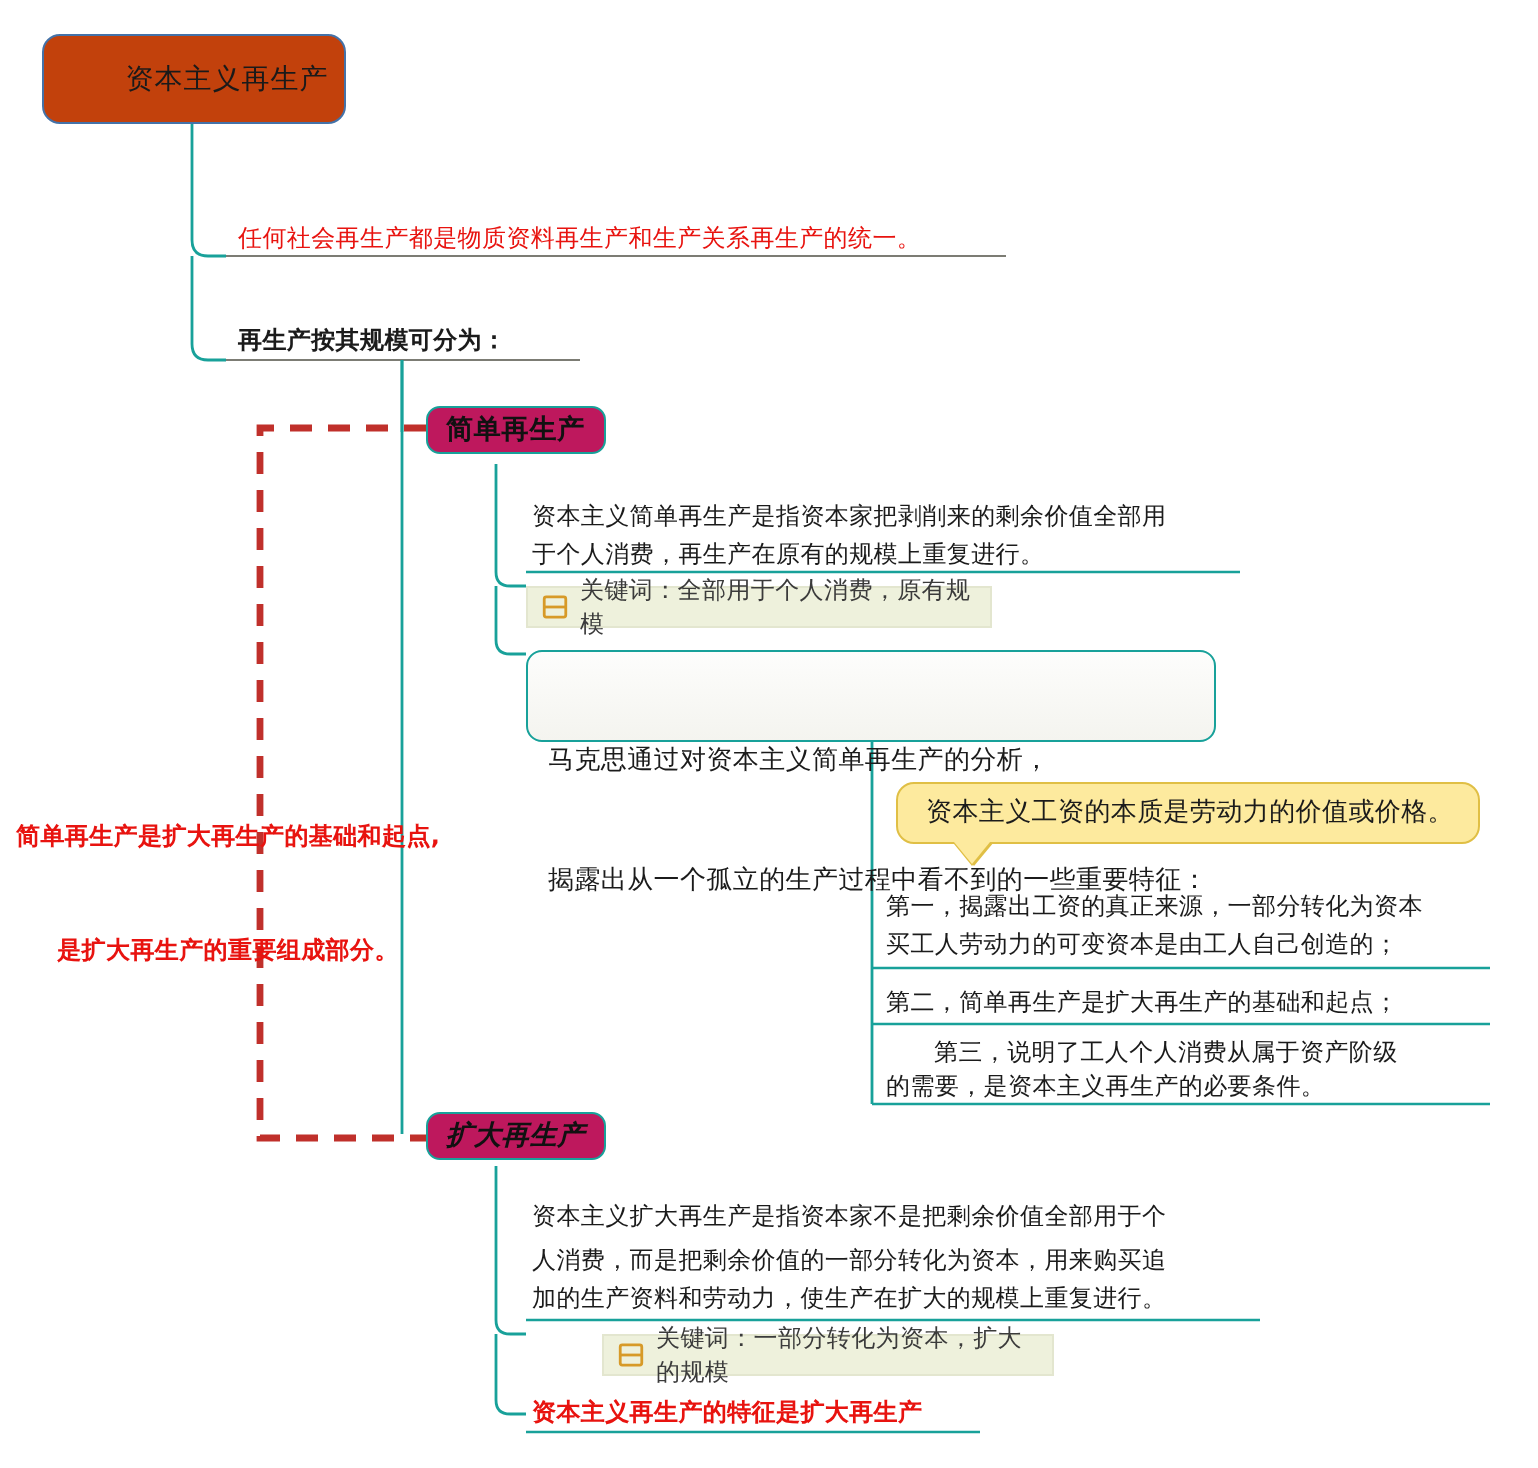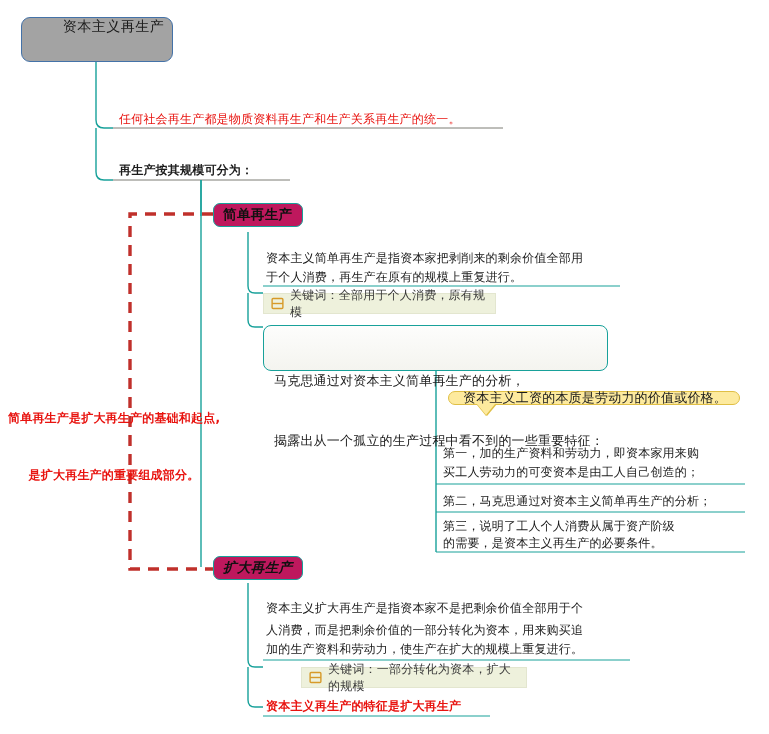--- a/index.html
+++ b/index.html
@@ -18,22 +18,22 @@
   #wires{position:absolute;left:0;top:0;width:769px;height:734px;pointer-events:none;}
 
   
   .root-node{
     position:absolute;
     left:21px; top:17px;
     width:152px; height:45px;
     box-sizing:border-box;
     border:1px solid #4472a8;
     border-radius:9px;
-    background:#a3a3a3;
-    display:flex; align-items:flex-start; justify-content:center;
+    background:#c2410c;
+    display:flex; align-items:center; justify-content:center;
     font-size:14px; color:#1a1a1a;
     letter-spacing:.5px;
     padding-left:33px;
   }
 
   
   .pill{
     position:absolute;
     box-sizing:border-box;
     border:1.4px solid #18a19a;
@@ -203,32 +203,32 @@
       <line x1="1.2" y1="7" x2="12.8" y2="7" stroke="#d79a28" stroke-width="1.5"></line>
     </svg>
     <span>关键词：全部用于个人消费，原有规模</span>
   </div>
 
   <div class="boxed" style="left:263px; top:325px; width:345px; height:46px;">
     <div>马克思通过对资本主义简单再生产的分析，</div>
     <div>揭露出从一个孤立的生产过程中看不到的一些重要特征：</div>
   </div>
 
-  <div class="bubble" style="left:448px; top:391px; width:292px; height:14px;">
+  <div class="bubble" style="left:448px; top:391px; width:292px; height:31px;">
     <span>资本主义工资的本质是劳动力的价值或价格。</span>
     <span class="tailline"></span>
     <span class="tail"></span>
   </div>
 
-  <div class="txt" style="left:443px; top:444px;">第一，加的生产资料和劳动力，即资本家用来购</div>
+  <div class="txt" style="left:443px; top:444px;">第一，揭露出工资的真正来源，一部分转化为资本</div>
   <div class="txt" style="left:443px; top:463px;">买工人劳动力的可变资本是由工人自己创造的；</div>
 
-  <div class="txt" style="left:443px; top:492px;">第二，马克思通过对资本主义简单再生产的分析；</div>
-
-  <div class="txt" style="left:443px; top:517px;">第三，说明了工人个人消费从属于资产阶级</div>
+  <div class="txt" style="left:443px; top:492px;">第二，简单再生产是扩大再生产的基础和起点；</div>
+
+  <div class="txt" style="left:467px; top:517px;">第三，说明了工人个人消费从属于资产阶级</div>
   <div class="txt" style="left:443px; top:534px;">的需要，是资本主义再生产的必要条件。</div>
 
   <div class="txt redbold center" style="left:8px; top:371px; width:212px; line-height:19px;">
     <div>简单再生产是扩大再生产的基础和起点,</div>
     <div>是扩大再生产的重要组成部分。</div>
   </div>
 
   <div class="pill" style="left:213px; top:556px; height:24px;font-style:italic;">
     <span>扩大再生产</span>
   </div>

